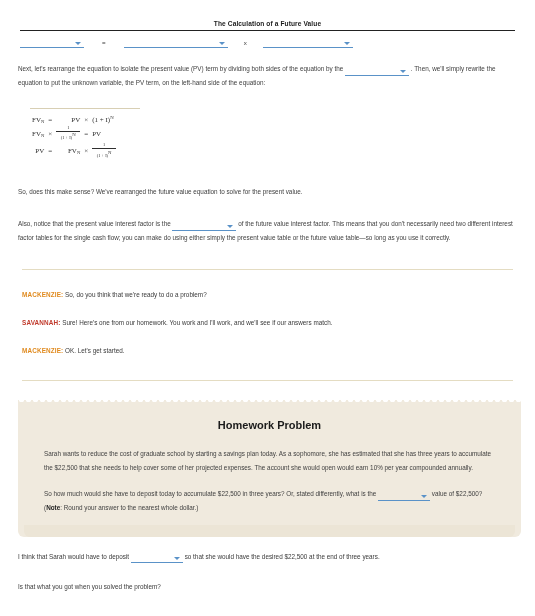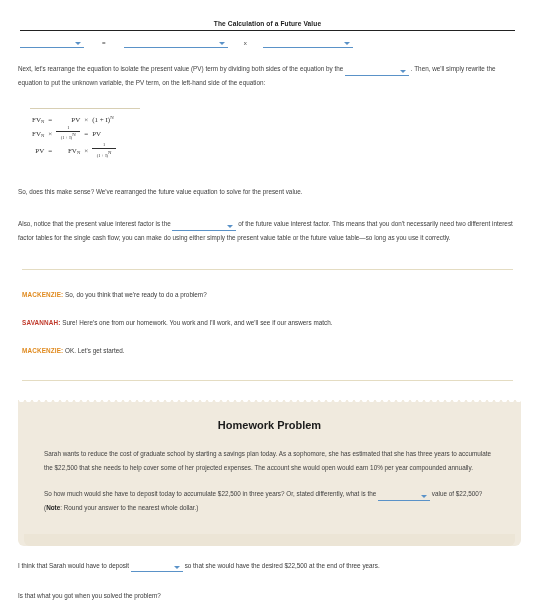--- a/index.html
+++ b/index.html
@@ -130,21 +130,21 @@
   .spk { font-weight: bold; letter-spacing: 0.15px; }
   .spk-mackenzie { color: #e08a1e; }
   .spk-savannah  { color: #c0392b; }
 
   
   .hw {
     position: relative;
     margin: 18px 14px 0 18px;
     background: #f0eade;
     border-radius: 0 0 6px 6px;
-    padding: 16px 26px 19px 26px;
+    padding: 16px 26px 10px 26px;
   }
   .hw-scallop {
     position: absolute;
     left: 0; right: 0; top: 0;
     height: 5px;
     background:
       radial-gradient(circle at 3.5px 0px, #ffffff 3.1px, rgba(255,255,255,0) 3.3px)
       repeat-x;
     background-size: 7px 7px;
   }

